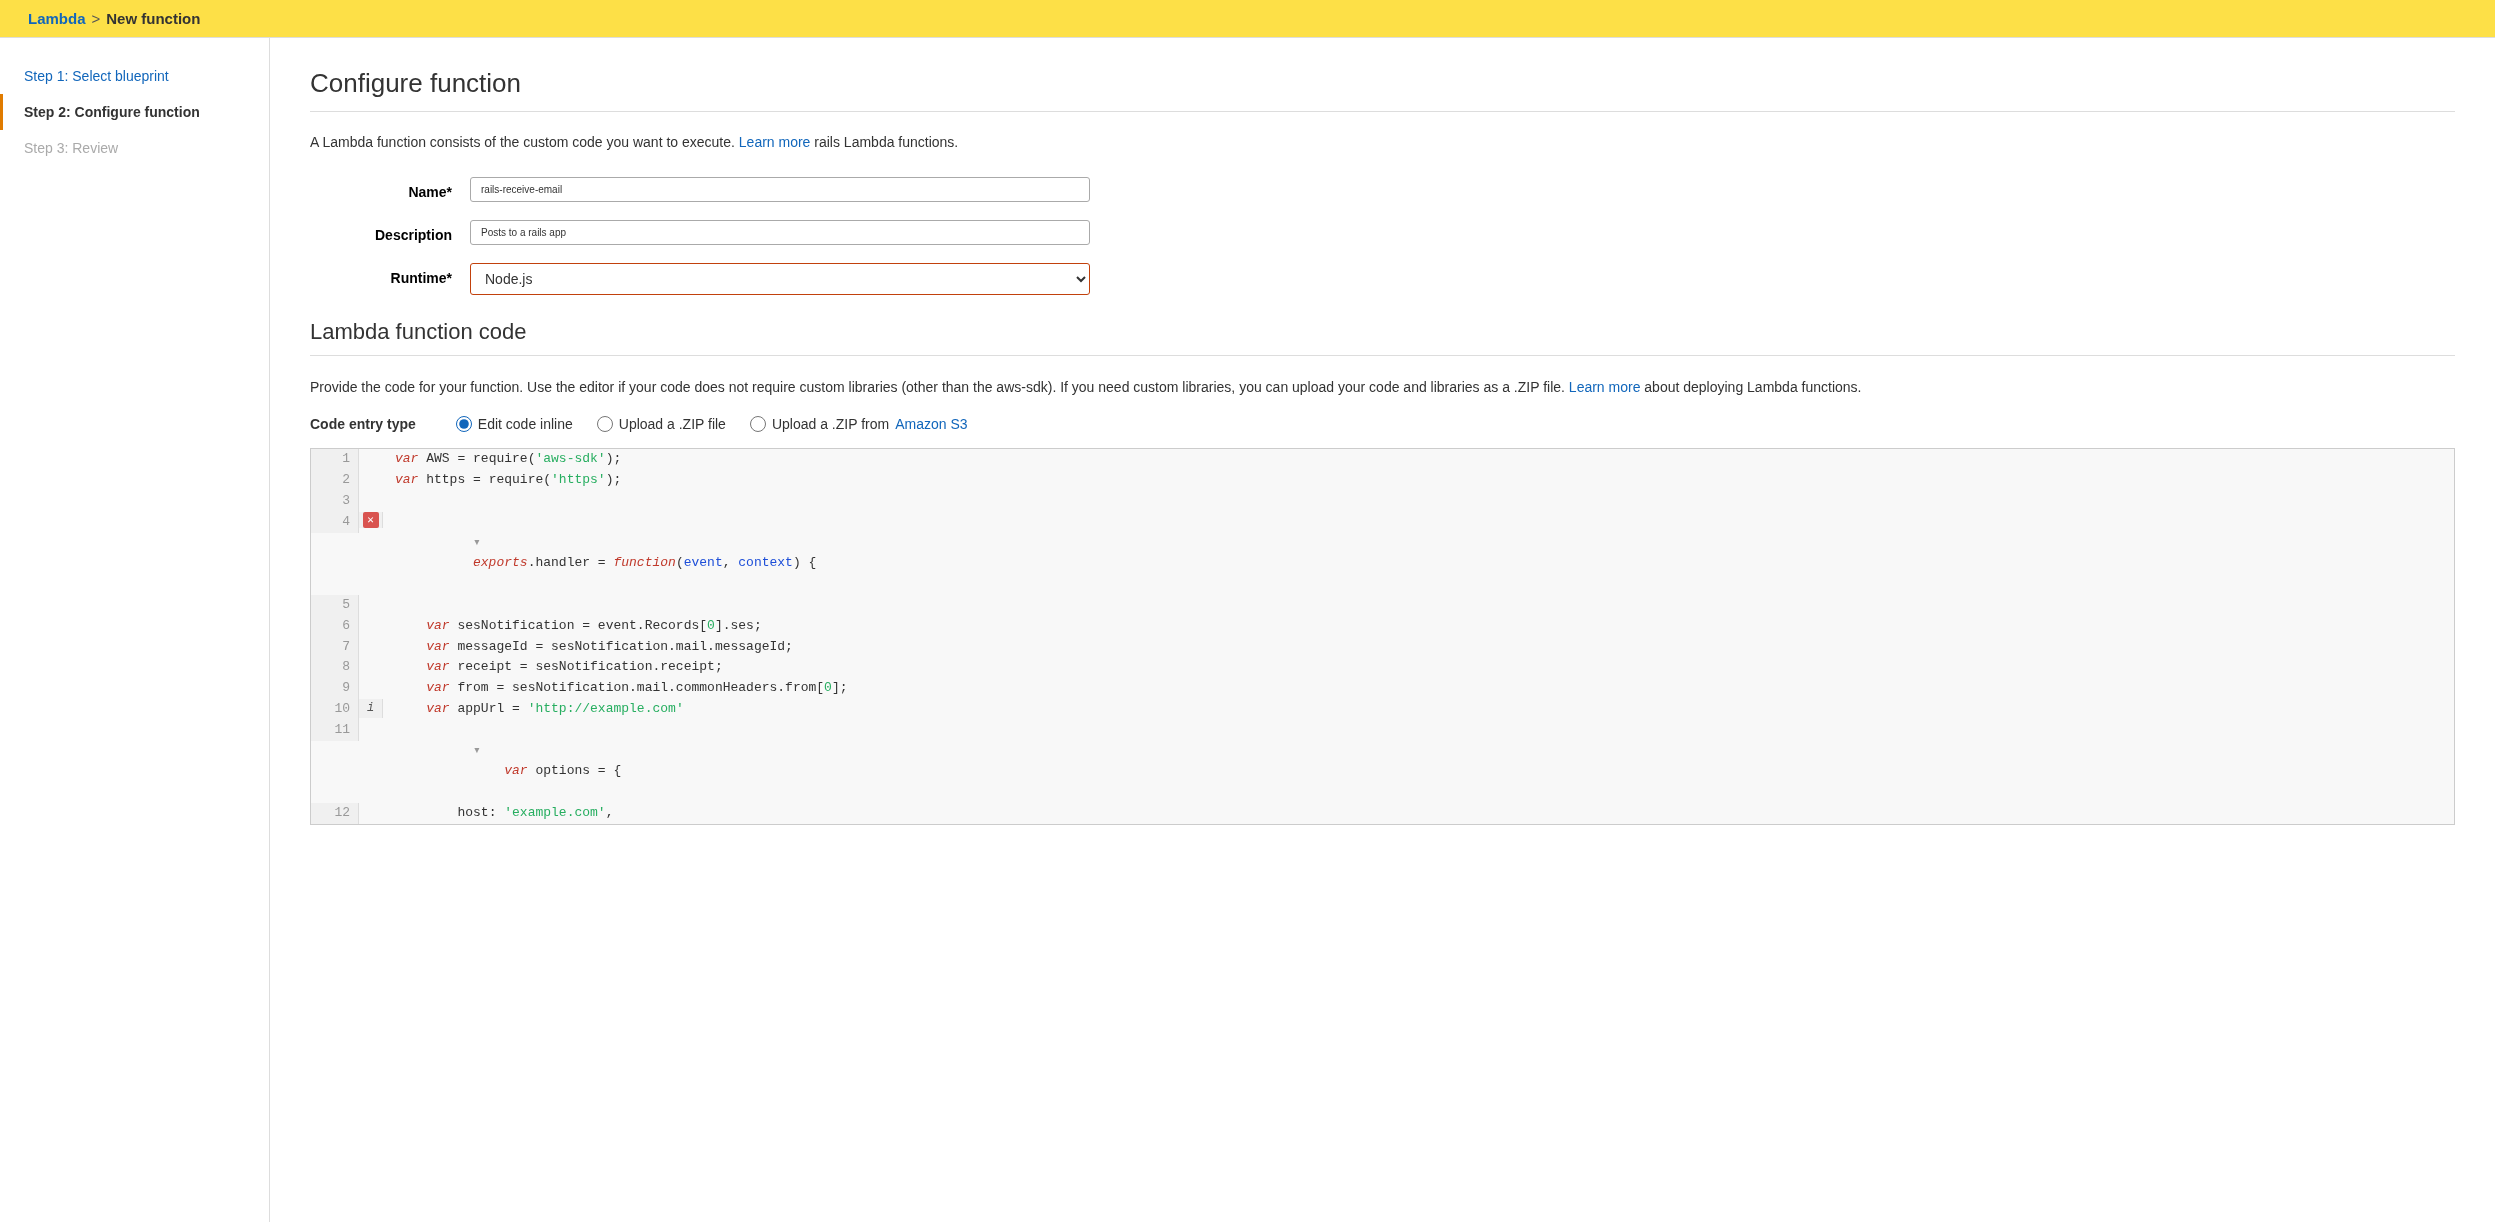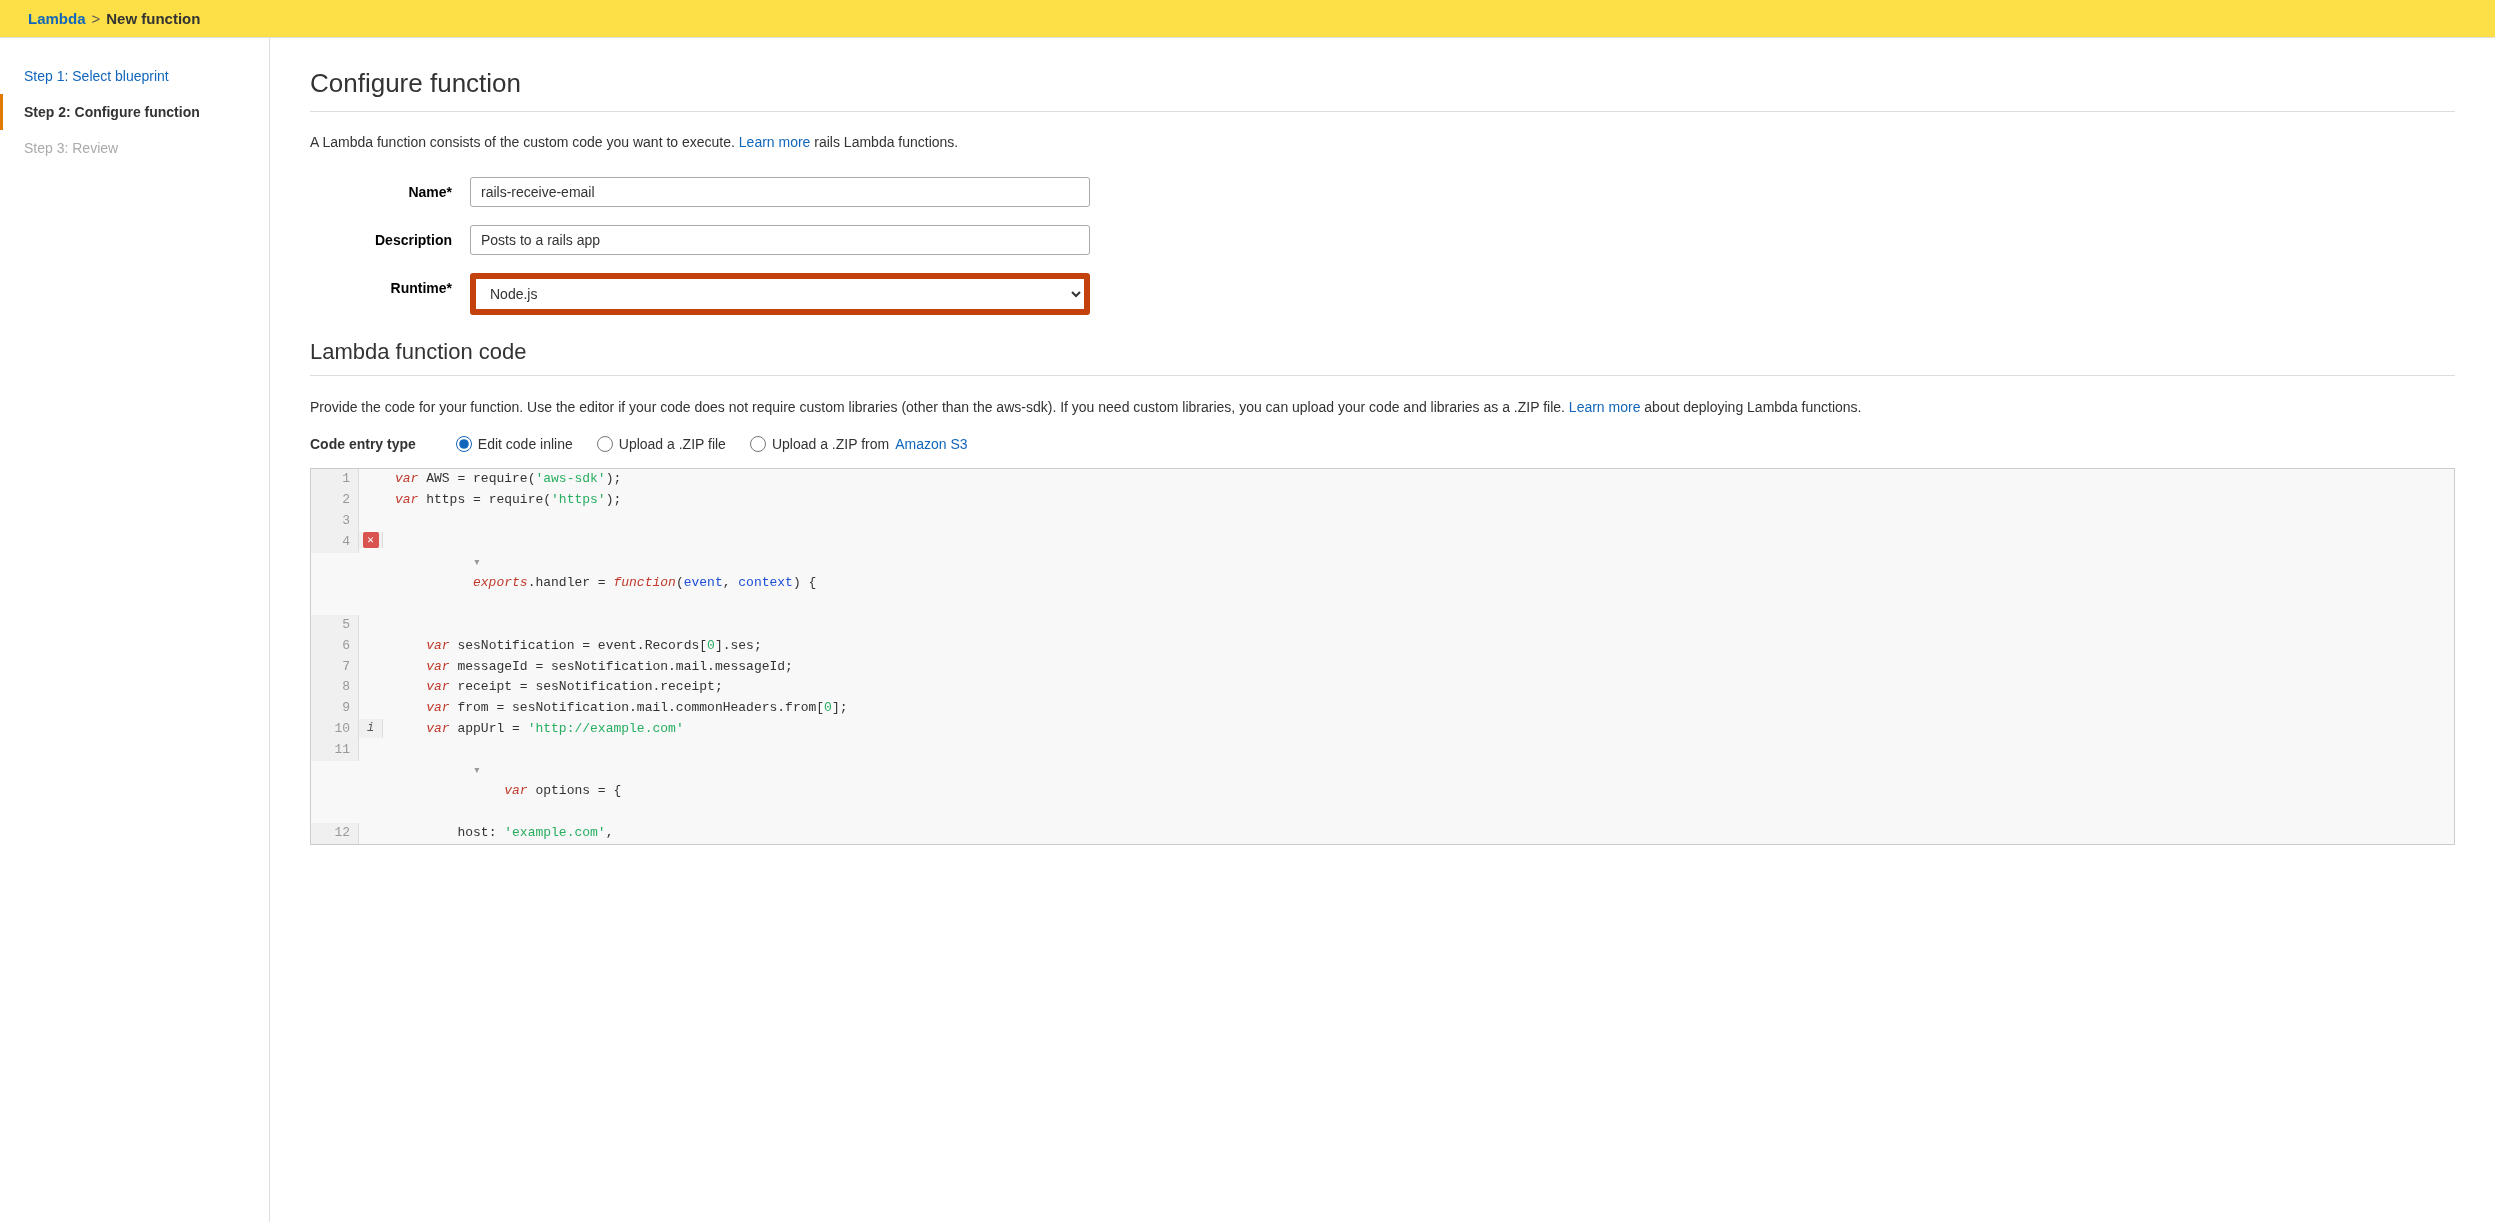--- a/index.html
+++ b/index.html
@@ -114,30 +114,30 @@
       font-size: 14px;
       font-weight: 700;
       color: #000000;
     }
     .form-input {
       flex: 1;
       max-width: 620px;
       padding: 6px 10px;
       border: 1px solid #aaa;
       border-radius: 3px;
-      font-size: 14px;
+      font-size: 10px;
       color: #333;
       background: #fff;
       outline: none;
     }
     .form-select {
       flex: 1;
       max-width: 620px;
       padding: 6px 10px;
-      border: 6px solid #c2410c;
+      border: 1px solid #c2410c;
       border-radius: 3px;
       font-size: 14px;
       color: #333;
       background: #fff;
       appearance: auto;
       outline: none;
       cursor: pointer;
     }
 
     

